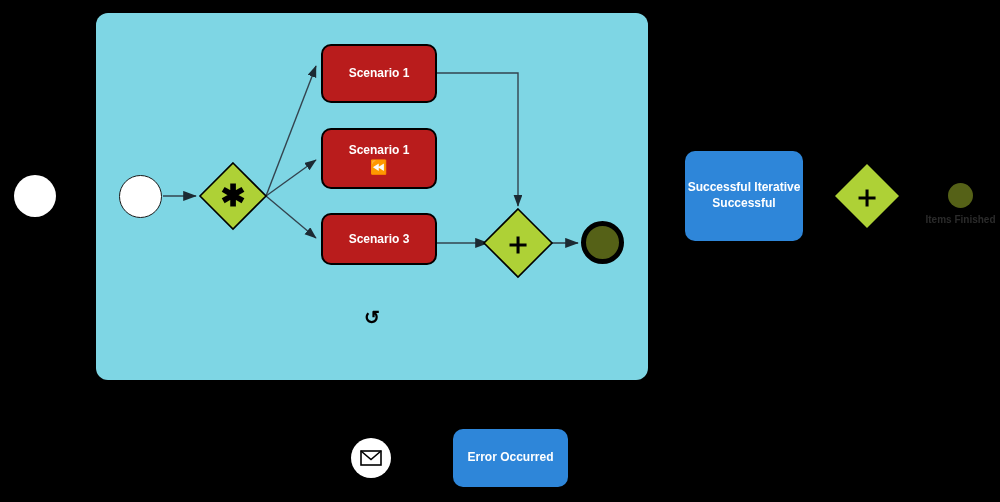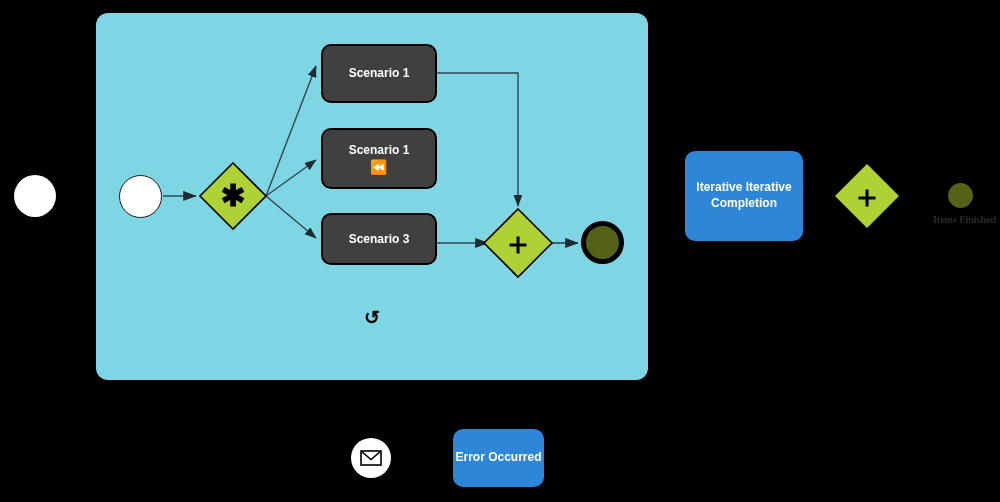--- a/index.html
+++ b/index.html
@@ -28,21 +28,21 @@
     position: absolute;
     box-sizing: border-box;
   }
   
   .pool {
     background: #7ed6e4;
     border-radius: 12px;
   }
   
   .task {
-    background: #404040;
+    background: #b91c1c;
     border: 2px solid #000000;
     border-radius: 10px;
     display: flex;
     flex-direction: column;
     align-items: center;
     justify-content: center;
     color: #ffffff;
     font-size: 12px;
     font-weight: bold;
     text-align: center;
@@ -89,23 +89,22 @@
     background: #ffffff;
     border-radius: 50%;
     display: flex;
     align-items: center;
     justify-content: center;
   }
   .label-dark {
     color: #2b2b2b;
     font-size: 10px;
     font-weight: bold;
-    text-align: right;
+    text-align: center;
     line-height: 1.15;
-    font-family: Liberation Serif, serif;
   }
   .loop-marker {
     color: #000000;
     font-size: 19px;
     line-height: 1;
     font-weight: bold;
   }
 </style>
 </head>
 <body>
@@ -167,32 +166,32 @@
 
   <div class="node task" style="left:321px; top:213px; width:116px; height:52px;">
     <span>Scenario 3</span>
   </div>
 
   <div class="node end-event" style="left:581px; top:221px; width:43px; height:43px;"></div>
 
   <div class="node loop-marker" style="left:361px; top:306px; width:22px; height:22px; display:flex; align-items:center; justify-content:center;">↺</div>
 
   <div class="node task-plain" style="left:685px; top:151px; width:118px; height:90px;">
-    <span>Iterative Iterative Completion</span>
+    <span>Successful Iterative Successful</span>
   </div>
 
   <div class="node" style="left:847px; top:176px; width:40px; height:40px; display:flex; align-items:center; justify-content:center; font-size:31px; font-weight:bold; color:#000000; line-height:1;">＋</div>
 
   <div class="node end-event-plain" style="left:948px; top:183px; width:25px; height:25px;"></div>
   <div class="node label-dark" style="left:925px; top:214px; width:71px;">Items Finished</div>
 
   <div class="node message-event" style="left:351px; top:438px; width:40px; height:40px;">
     <svg width="22" height="16" viewBox="0 0 22 16">
       <rect x="1" y="1" width="20" height="14" fill="#ffffff" stroke="#000000" stroke-width="1.6"></rect>
       <path d="M1,1 L11,9.5 L21,1" fill="none" stroke="#000000" stroke-width="1.6"></path>
     </svg>
   </div>
 
-  <div class="node task-plain" style="left:453px; top:429px; width:91px; height:58px;">
+  <div class="node task-plain" style="left:453px; top:429px; width:115px; height:58px;">
     <span>Error Occurred</span>
   </div>
 
 </div>
 
 </body></html>

